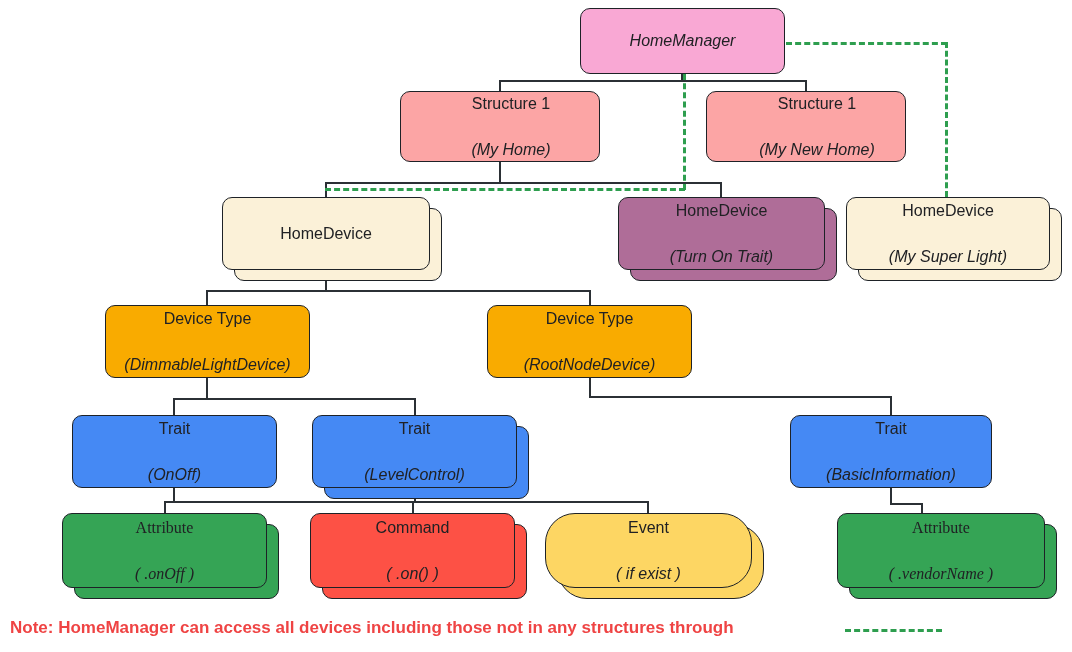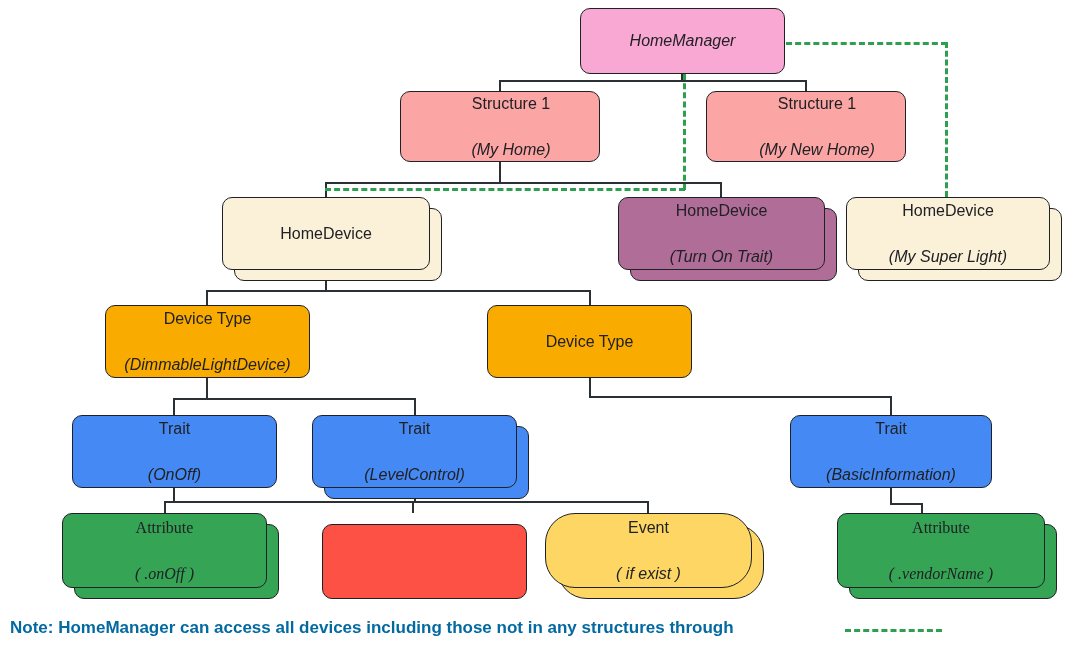--- a/index.html
+++ b/index.html
@@ -50,21 +50,21 @@
   .p8{left:72px;top:415px;width:205px;height:73px;}
   .p9{left:312px;top:415px;width:205px;height:73px;}
   .p10{left:790px;top:415px;width:202px;height:73px;}
   .p11{left:62px;top:513px;width:205px;height:75px;}
   .p12{left:310px;top:513px;width:205px;height:75px;}
   .p13{left:545px;top:513px;width:207px;height:75px;border-radius:30px;}
   .p14{left:837px;top:513px;width:208px;height:75px;}
   
   .note{
     position:absolute;left:10px;top:618px;width:800px;
-    font-weight:bold;font-size:17px;color:#0369a1;
+    font-weight:bold;font-size:17px;color:#ef4444;
   }
   .legend-dash{position:absolute;left:845px;top:629px;width:97px;border-top:3px dashed #2e9e4f;}
 </style>
 </head>
 <body>
 
 <div id="stage">
 
   <div class="ln" style="left:681px;top:74px;width:2px;height:7px;"></div>
   <div class="ln" style="left:500px;top:80px;width:306px;height:2px;"></div>
@@ -138,20 +138,21 @@
     <div class="sub">(My Super Light)</div>
   </div>
 
   <div class="node orange p6">
     <div>Device Type</div>
     <div class="sub">(DimmableLightDevice)</div>
   </div>
 
   <div class="node orange p7">
     <div>Device Type</div>
+    <div class="sub">(RootNodeDevice)</div>
   </div>
 
   <div class="node blue p8">
     <div>Trait</div>
     <div class="sub">(OnOff)</div>
   </div>
 
   <div class="node blue p9">
     <div>Trait</div>
     <div class="sub">(LevelControl)</div>
@@ -160,20 +161,24 @@
   <div class="node blue p10">
     <div>Trait</div>
     <div class="sub">(BasicInformation)</div>
   </div>
 
   <div class="node green p11">
     <div>Attribute</div>
     <div class="sub">( .onOff )</div>
   </div>
 
+  <div class="node red p12">
+    <div>Command</div>
+    <div class="sub">( .on() )</div>
+  </div>
 
   <div class="node yellow p13">
     <div>Event</div>
     <div class="sub">( if exist )</div>
   </div>
 
   <div class="node green p14">
     <div>Attribute</div>
     <div class="sub">( .vendorName )</div>
   </div>

